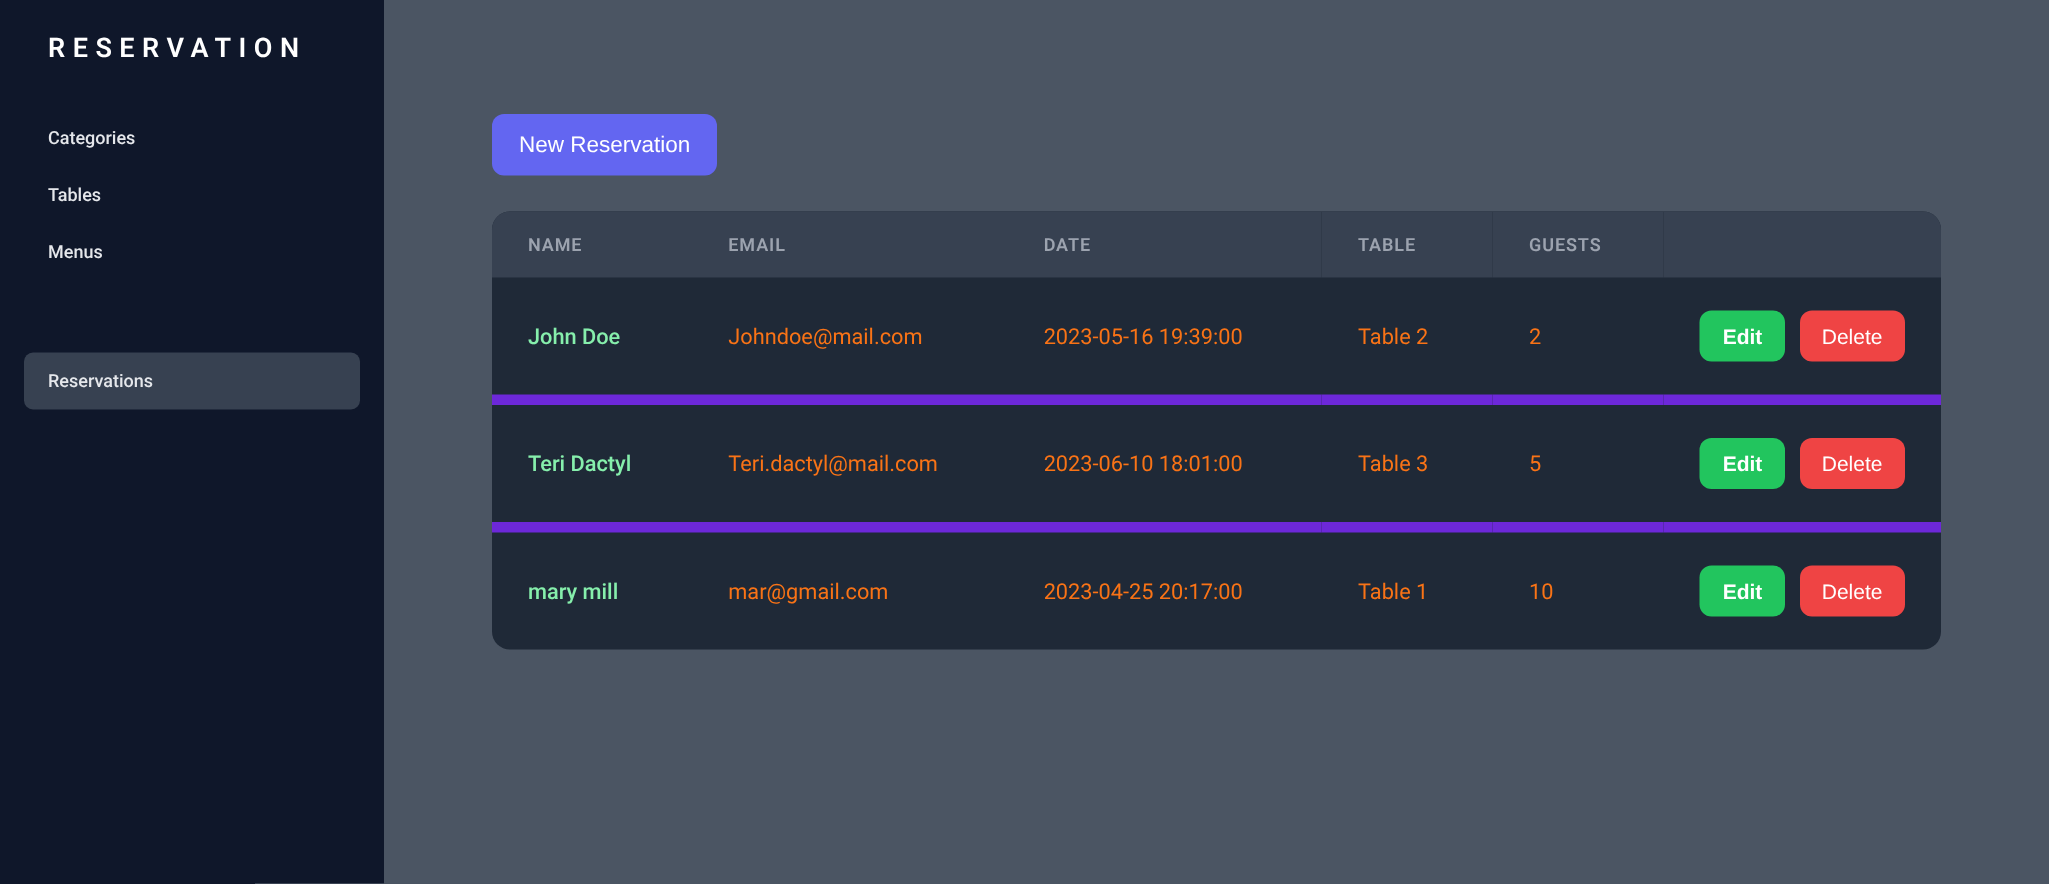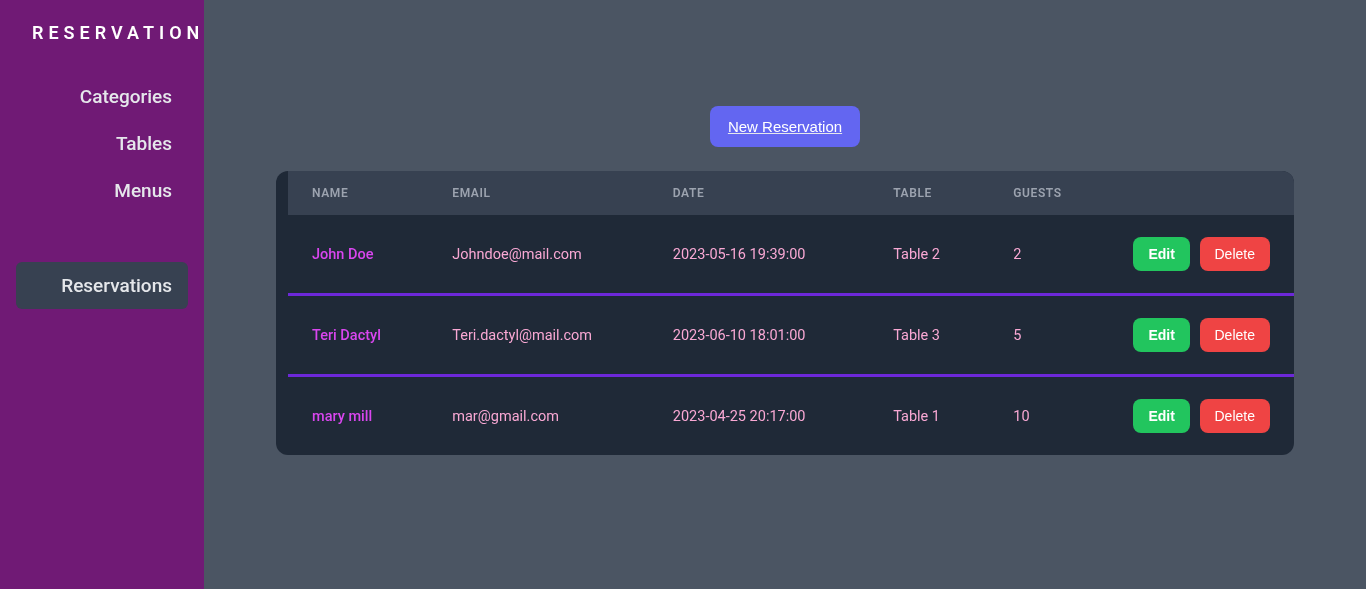--- a/index.html
+++ b/index.html
@@ -10,45 +10,44 @@
     body {
       font-family: -apple-system, BlinkMacSystemFont, "Segoe UI", Roboto, "Helvetica Neue", Arial, sans-serif;
       background: #4b5563;
       color: #e5e7eb;
       width: 1366px;
       height: 589px;
       display: flex;
       overflow: hidden;
     }
     .sidebar {
-      width: 204px;
-      background: #701a75;
+      width: 256px;
+      background: #0f172a;
       flex-shrink: 0;
       padding: 0;
     }
     .sidebar-title {
       color: #ffffff;
       font-size: 18px;
       font-weight: 600;
       letter-spacing: 5px;
       padding: 22px 32px 18px 32px;
     }
     .sidebar-nav {
       padding: 12px 16px;
     }
     .sidebar-item {
       display: block;
       padding: 12px 16px;
       color: #e5e7eb;
-      font-size: 19px;
+      font-size: 12px;
       font-weight: 500;
       border-radius: 6px;
       cursor: pointer;
       margin-bottom: 0px;
-      text-align: right;
     }
     .sidebar-item.active {
       background: #374151;
       margin-top: 48px;
     }
     .sidebar-item-user {
       display: flex;
       align-items: center;
       padding: 12px 16px;
       color: #e5e7eb;
@@ -62,74 +61,72 @@
       align-items: center;
     }
     .main {
       flex: 1;
       background: #4b5563;
       padding: 0 72px;
       overflow: auto;
     }
     .top-bar {
       display: flex;
-      justify-content: center;
-      padding-top: 106px;
+      justify-content: flex-start;
+      padding-top: 76px;
       padding-bottom: 24px;
-      text-decoration: underline;
     }
     .btn-primary {
       background: #6366f1;
       color: #ffffff;
       border: none;
       border-radius: 8px;
       padding: 12px 18px;
       font-size: 15px;
       font-weight: 500;
       cursor: pointer;
     }
     .table-wrap {
       background: #1f2937;
       border-radius: 12px;
       overflow: hidden;
-      padding-left: 12px;
     }
     table {
       width: 100%;
       border-collapse: collapse;
     }
     thead tr {
       background: #374151;
     }
     thead th {
       text-align: left;
       font-size: 12px;
       font-weight: 600;
       letter-spacing: 0.6px;
       color: #9ca3af;
       padding: 15px 24px;
     }
     tbody tr {
-      border-top: 3px solid #6d28d9;
+      border-top: 7px solid #6d28d9;
     }
     tbody tr:first-child {
       border-top: none;
     }
     tbody td {
       padding: 22px 24px;
       font-size: 14.5px;
       vertical-align: middle;
       white-space: nowrap;
     }
     tbody td.name-cell {
-      color: #d946ef;
+      color: #86efac;
       font-weight: 500;
     }
     tbody td.dim {
-      color: #f9a8d4;
+      color: #f97316;
     }
     .actions-cell {
       text-align: left;
     }
     .btn-edit {
       background: #22c55e;
       color: #ffffff;
       border: none;
       border-radius: 8px;
       padding: 9px 15px;

